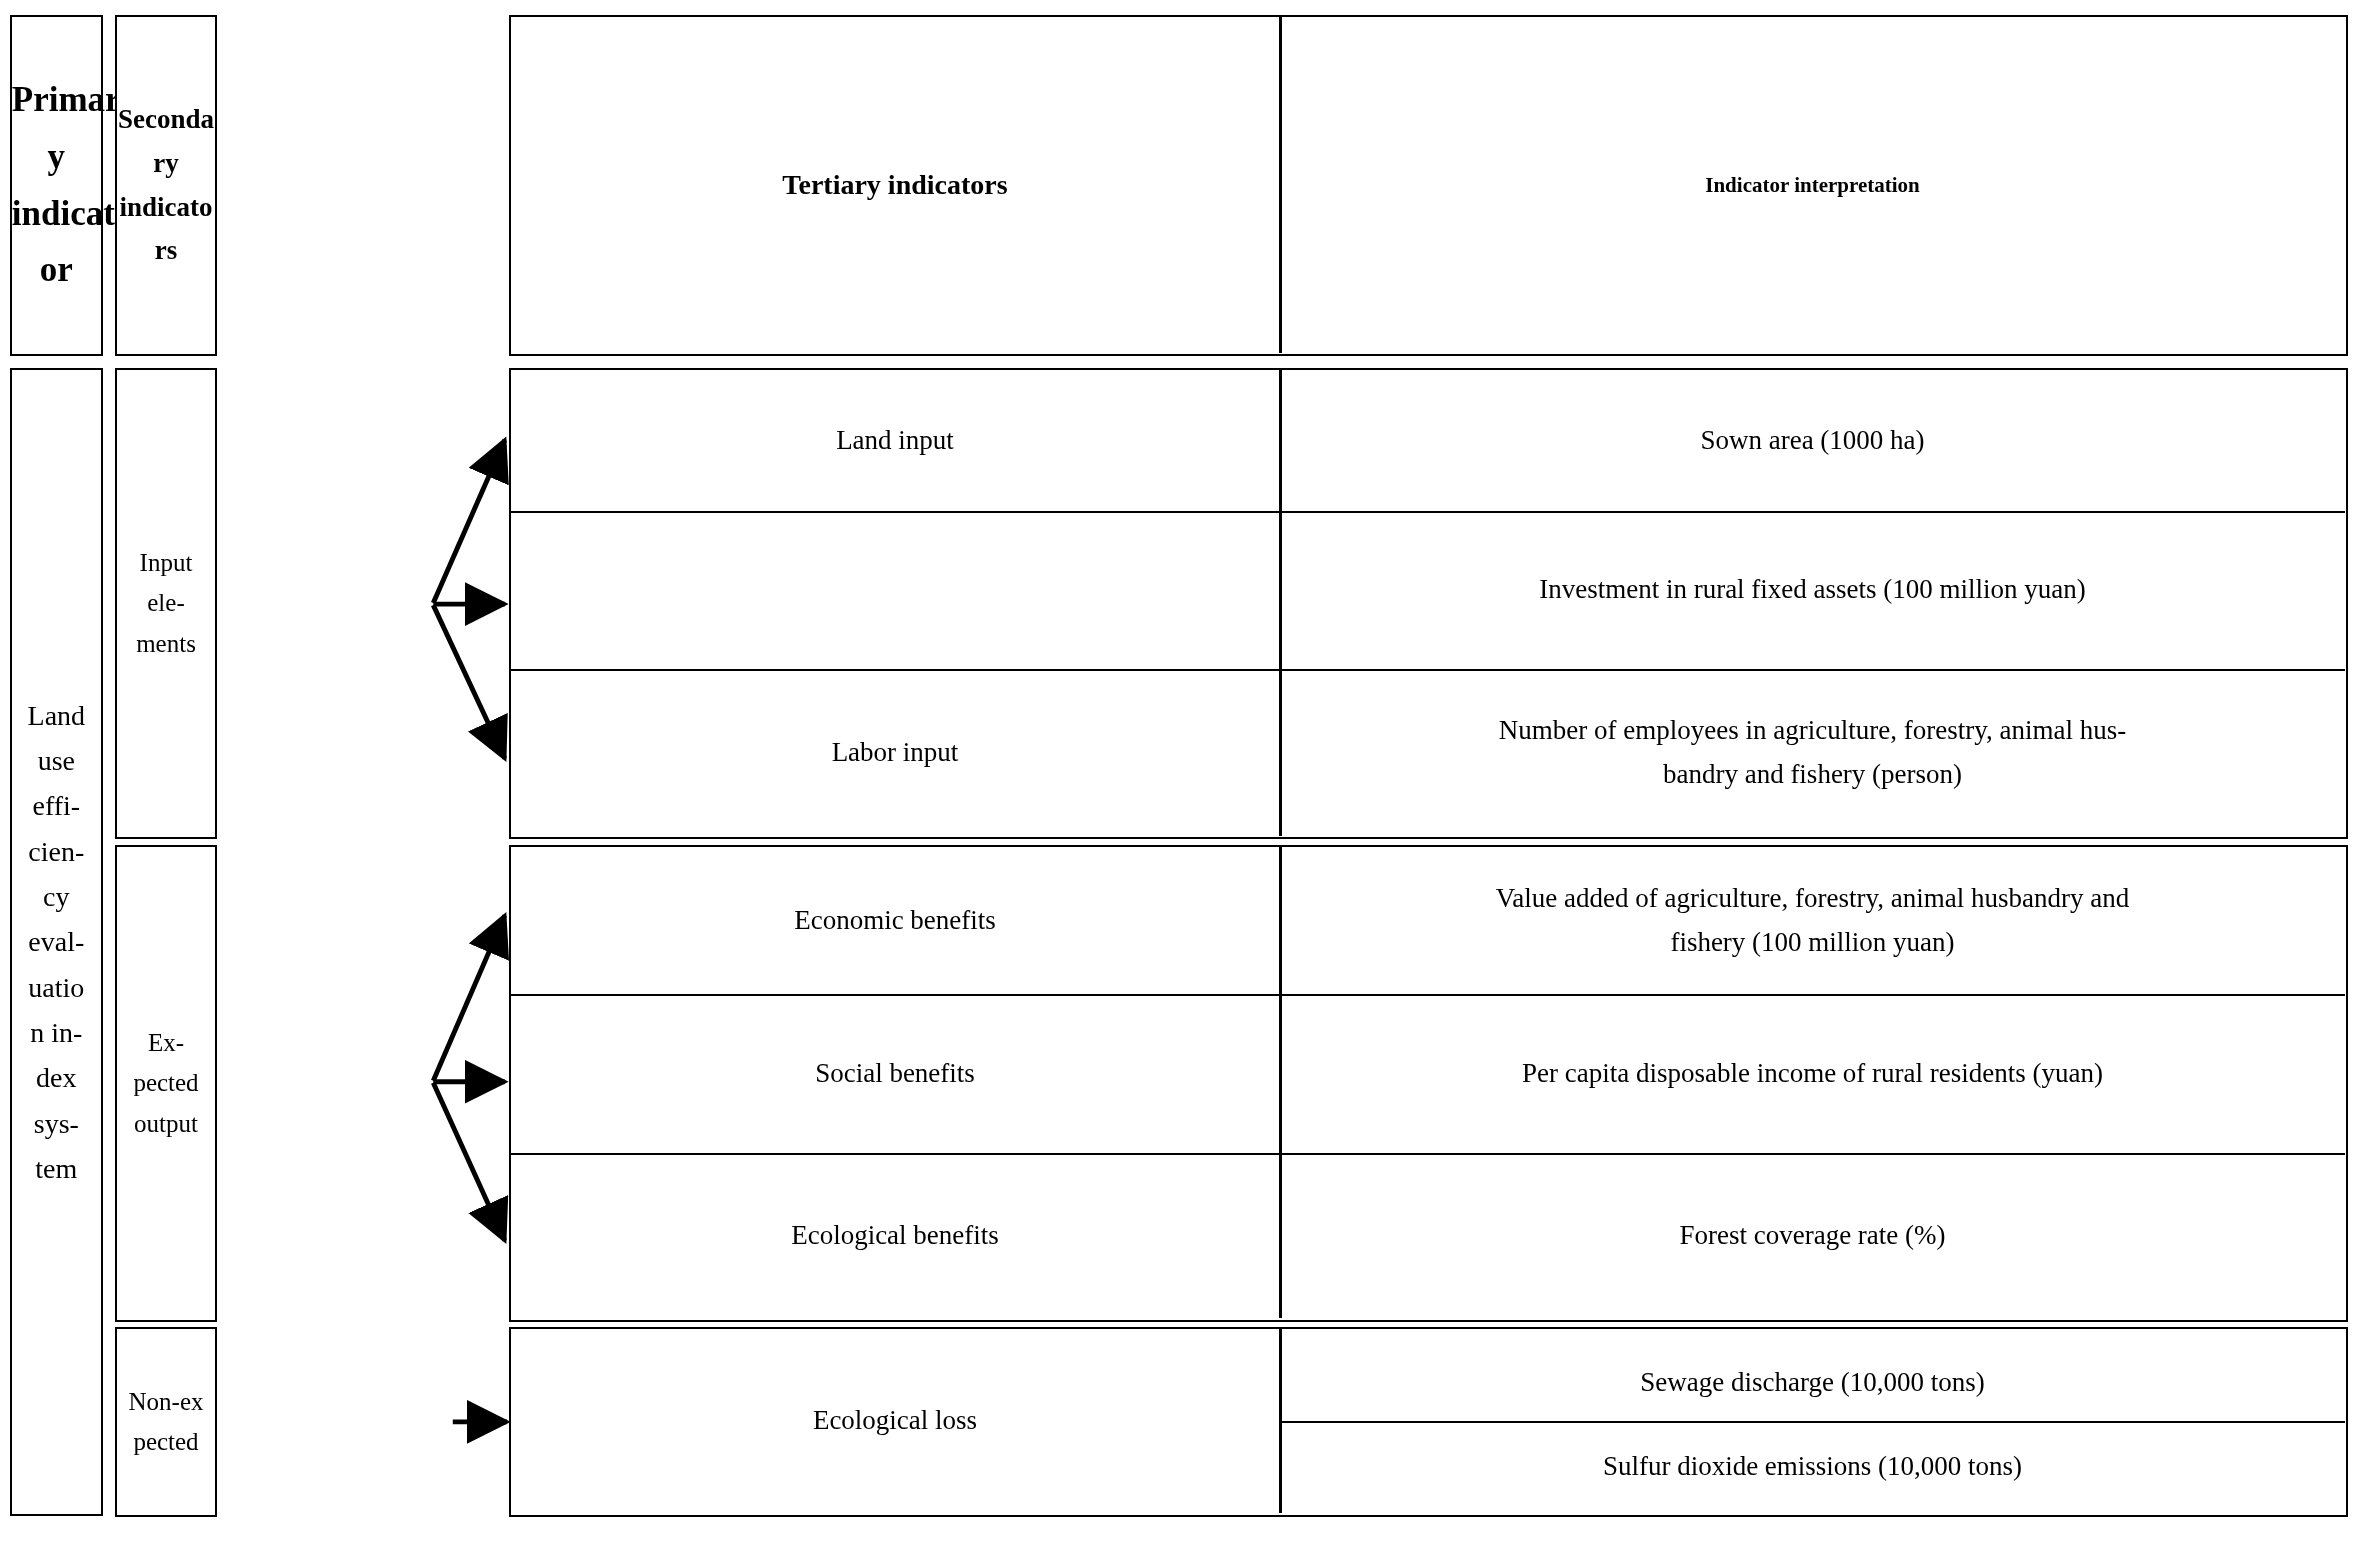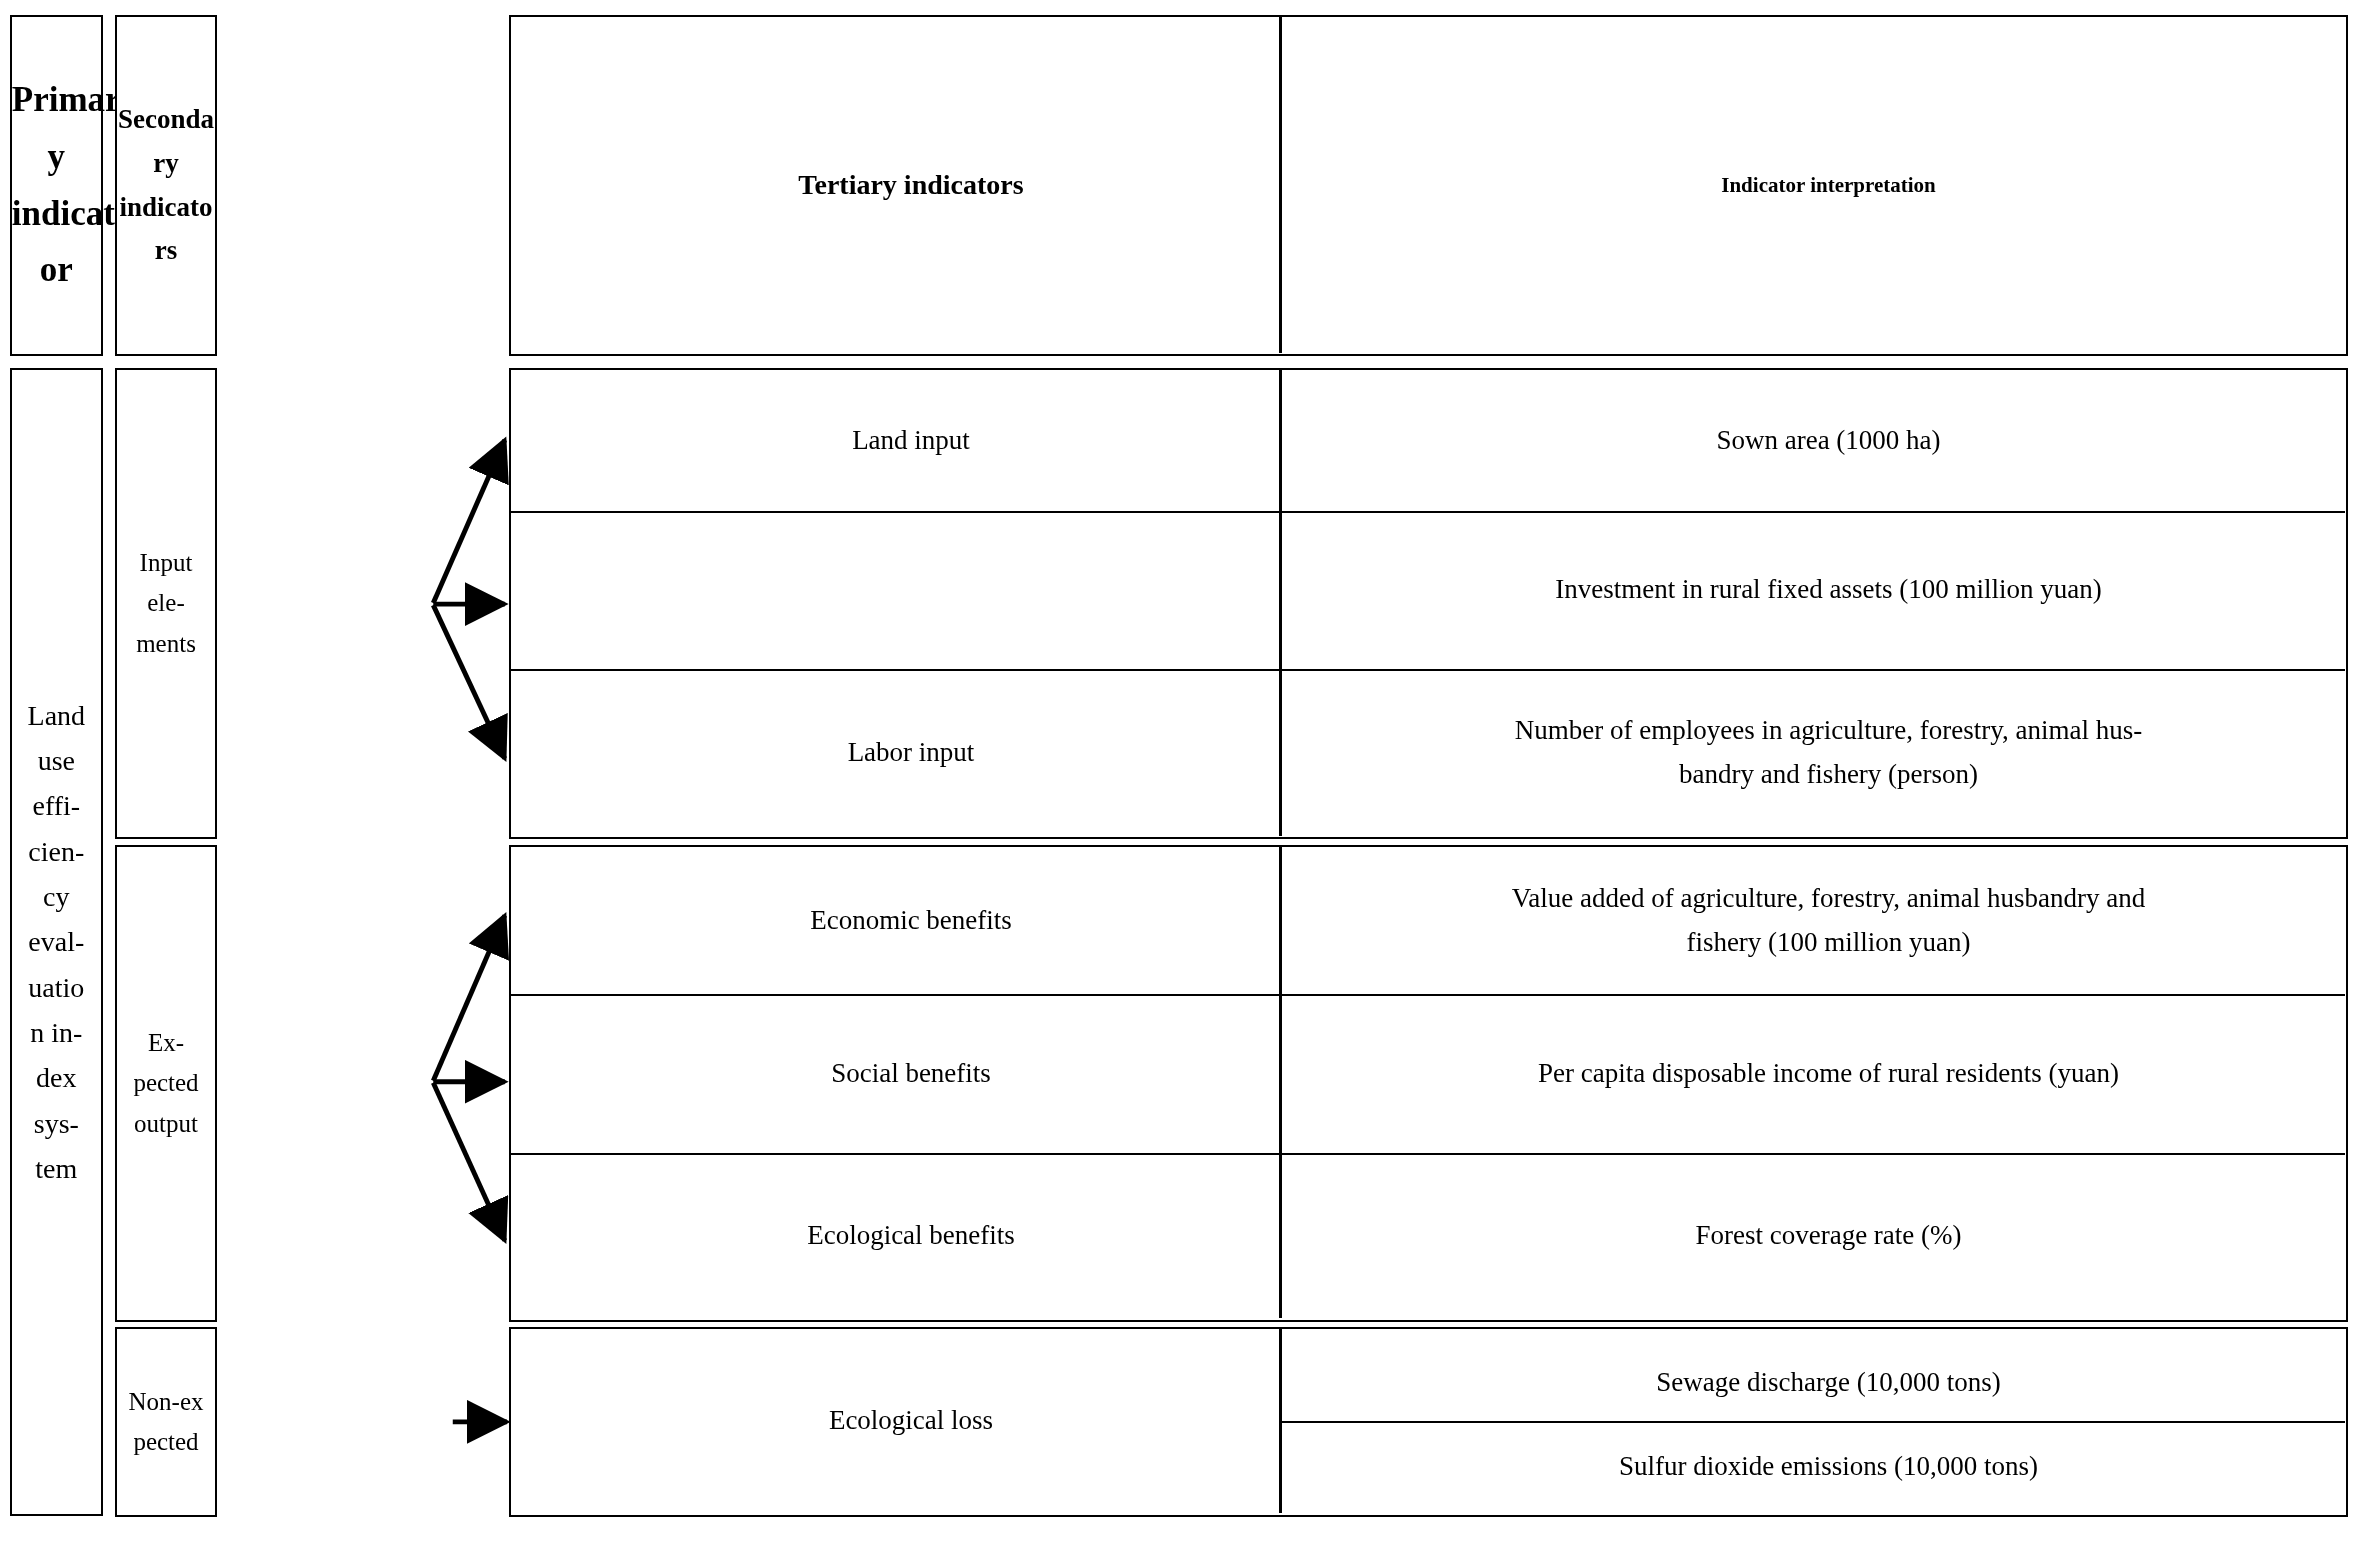--- a/index.html
+++ b/index.html
@@ -2,21 +2,21 @@
 <html style="font-size:8.7px"><head>
 <meta charset="utf-8">
 <style>
   html,body{margin:0;padding:0;background:#ffffff;}
   body{font-family:"Liberation Serif","DejaVu Serif",serif;color:#000000;}
   #page{position:relative;width:2377px;height:1545px;background:#fff;overflow:hidden;}
 
   .box{position:absolute;box-sizing:border-box;background:#fff;
        border:2.7px solid #000;display:flex;align-items:center;justify-content:center;}
   .cell{position:absolute;box-sizing:border-box;background:transparent;
-        display:flex;align-items:center;justify-content:center;text-align:center;margin-left:16px;}
+        display:flex;align-items:center;justify-content:center;text-align:center;}
   .txt{display:block;width:100%;text-align:center;line-height:1.62;}
   .hdr{font-weight:bold;}
   .stack{line-height:1.62;}
 
   
   .blockframe{position:absolute;box-sizing:border-box;border:2.7px solid #000;background:#fff;}
   .hline{position:absolute;background:#000;height:1.6px;}
   .vline{position:absolute;background:#000;width:2.7px;}
 
   svg.arrows{position:absolute;left:0;top:0;width:2377px;height:1545px;overflow:visible;pointer-events:none;}

